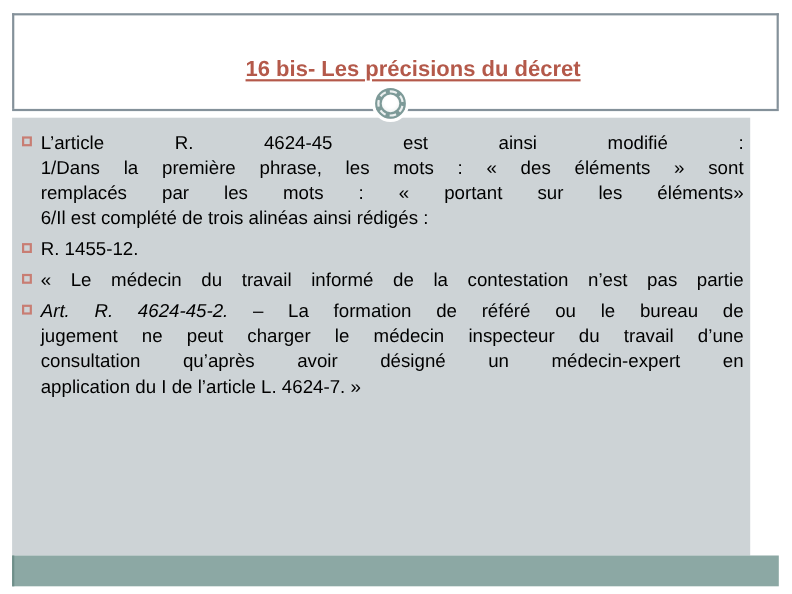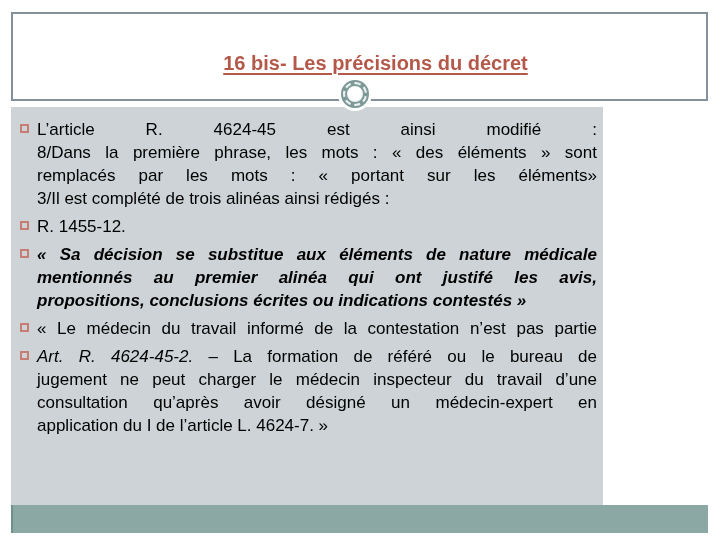--- a/index.html
+++ b/index.html
@@ -34,21 +34,21 @@
     text-decoration:underline;
     text-decoration-thickness:2px;
     text-underline-offset:3px;
     white-space:nowrap;
   }
   .divider{
     position:absolute;left:11px;top:99px;width:697px;height:2px;
     background:var(--frame);
   }
   .content{
-    position:absolute;left:11px;top:107px;width:592px;height:398px;
+    position:absolute;left:11px;top:107px;width:671px;height:398px;
     background:var(--content-bg);
     padding:11px 6px 0 8px;
   }
   .footer-band{
     position:absolute;left:11px;top:505px;width:697px;height:28px;
     background:var(--band);
     border-left:2px solid #6f8f8a;
   }
   .ornament{
     position:absolute;left:341px;top:80px;width:28px;height:28px;
@@ -93,37 +93,29 @@
 
   <div class="ornament">
     <div class="dashes"></div>
   </div>
 
   <div class="content" id="bullets">
       <div class="bullet normal">
         <span class="marker"></span>
         <div class="btext">
           <div class="bline">L’article R. 4624-45 est ainsi modifié :</div>
-          <div class="bline">8/Dans la première phrase, les mots : « des éléments » sont</div>
+          <div class="bline">1/Dans la première phrase, les mots : « des éléments » sont</div>
           <div class="bline">remplacés par les mots : « portant sur les éléments»</div>
-          <div class="bline last">3/Il est complété de trois alinéas ainsi rédigés :</div>
+          <div class="bline last">6/Il est complété de trois alinéas ainsi rédigés :</div>
         </div>
       </div>
       <div class="bullet normal">
         <span class="marker"></span>
         <div class="btext">
           <div class="bline last">R. 1455-12.</div>
-        </div>
-      </div>
-      <div class="bullet bold-italic">
-        <span class="marker"></span>
-        <div class="btext">
-          <div class="bline">« Sa décision se substitue aux éléments de nature médicale</div>
-          <div class="bline">mentionnés au premier alinéa qui ont justifé les avis,</div>
-          <div class="bline last">propositions, conclusions écrites ou indications contestés »</div>
         </div>
       </div>
       <div class="bullet normal">
         <span class="marker"></span>
         <div class="btext">
           <div class="bline">« Le médecin du travail informé de la contestation n’est pas partie</div>
         </div>
       </div>
       <div class="bullet normal">
         <span class="marker"></span>

